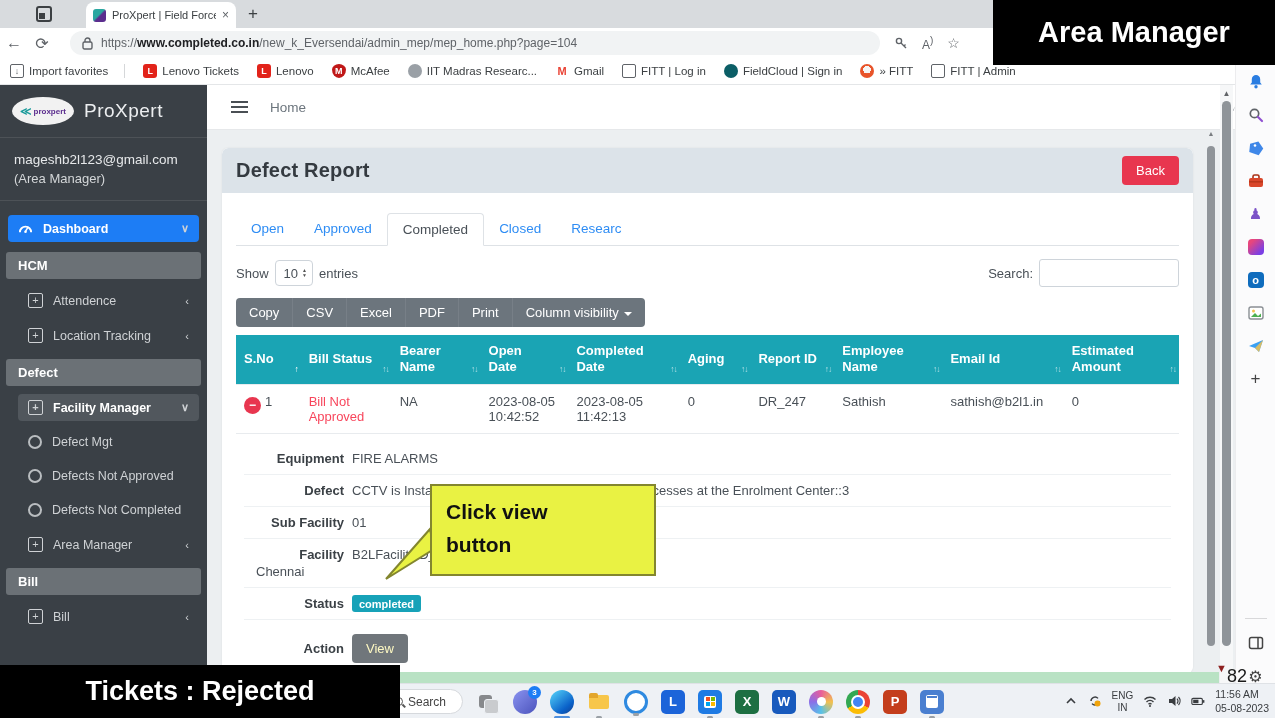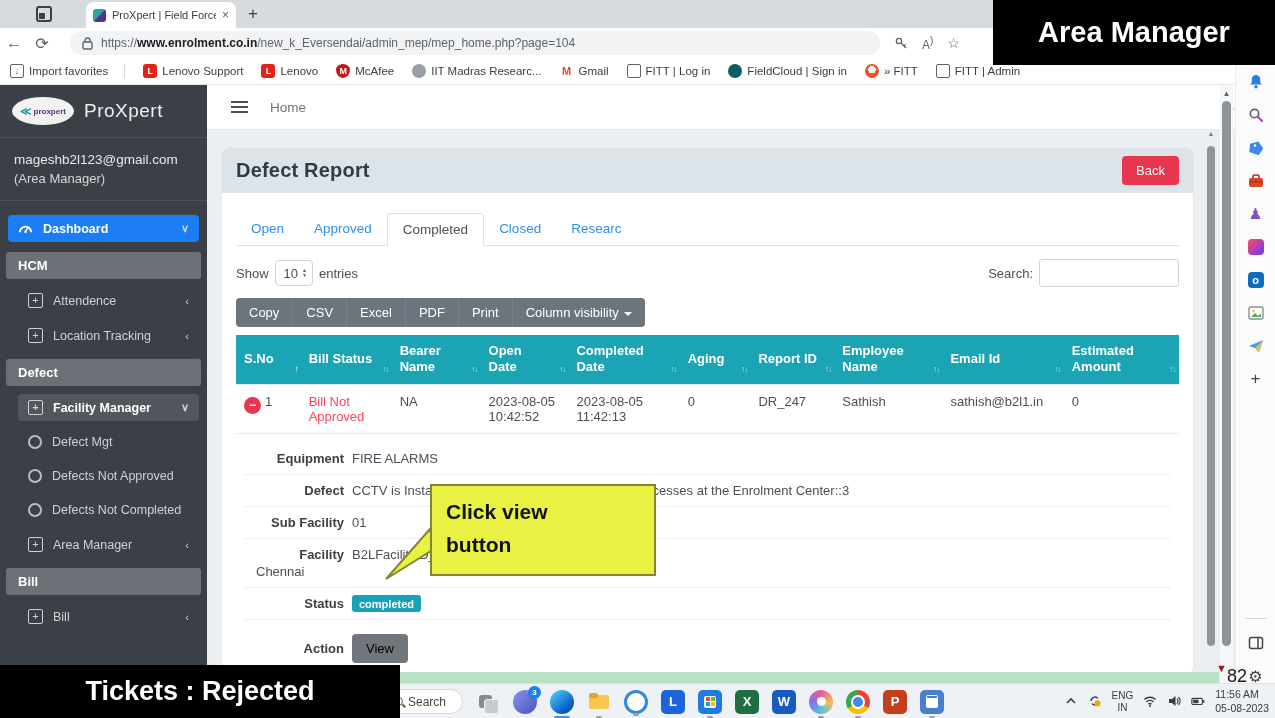--- a/index.html
+++ b/index.html
@@ -105,21 +105,21 @@
   .expand.minus { background:#e8364f; }
   .sno-cell { white-space:nowrap; }
   .sno-cell span.num { margin-left:4px; vertical-align:3px; }
 
   .details td { padding:0; }
   .drow { padding:8px 12px; border-bottom:1px solid #eef1f3; font-size:13px; color:#495057; }
   .drow:last-child { border-bottom:none; }
   .dlabel { display:inline-block; min-width:88px; text-align:right; font-weight:bold; color:#3b4146; margin-right:8px; }
   .drow.facility .line2 { margin-top:2px; }
   .badge-teal { background:#17a2b8; color:#fff; font-size:11px; padding:2.5px 7px; border-radius:3px; font-weight:bold; }
-  .btn-view { background:#70767b; color:#000000; font-size:13px; padding:7px 14px; border-radius:4px; border:none; margin-top:2px; }
+  .btn-view { background:#70767b; color:#fef9c3; font-size:13px; padding:7px 14px; border-radius:4px; border:none; margin-top:2px; }
   .drow.action { padding-top:12px; padding-bottom:14px; }
 
   .green-strip { position:absolute; left:207px; top:672px; width:1012px; height:11px; background:#b9e2c4; z-index:6; }
 
   
   .callout { position:absolute; left:430px; top:484px; width:226px; height:92px; background:#e9f243; border:2px solid #83862f; z-index:40; padding:10px 0 0 14px; }
   .callout .cl { font-size:21px; font-weight:bold; color:#111; line-height:1.55; }
   .callout-tail { position:absolute; left:384px; top:527px; z-index:39; }
 
   
@@ -196,40 +196,40 @@
   </div>
 
   <div class="toolbar">
     <span class="nav-glyph">←</span>
     <span class="nav-glyph">⟳</span>
     <div class="addr">
       <svg width="11" height="13" viewBox="0 0 11 13">
           <rect x="1" y="5" width="9" height="7" rx="1.5" fill="none" stroke="#5f6368" stroke-width="1.4"></rect>
           <path d="M3 5V3.5a2.5 2.5 0 0 1 5 0V5" fill="none" stroke="#5f6368" stroke-width="1.4"></path>
         </svg>
-      <span class="url"><span>https://</span><b>www.enrolment.co.in</b><span>/new_k_Eversendai/admin_mep/mep_home.php?page=104</span></span>
+      <span class="url"><span>https://</span><b>www.completed.co.in</b><span>/new_k_Eversendai/admin_mep/mep_home.php?page=104</span></span>
     </div>
     <div class="tool-icons">
       <svg width="14" height="14" viewBox="0 0 14 14">
           <circle cx="5" cy="5" r="2.6" fill="none" stroke="#5f6368" stroke-width="1.4"></circle>
           <path d="M7 7l5 5M10 10l1.5-1.5" stroke="#5f6368" stroke-width="1.4" fill="none"></path>
         </svg>
       <span class="ra"><span>A</span><sup>)</sup></span>
       <span class="star">☆</span>
     </div>
   </div>
 
   <div class="bookmarks">
     <span class="bm sep">
         <span class="fav import">↓</span>
         <span>Import favorites</span>
       </span>
     <span class="bm">
         <span class="fav red-sq">L</span>
-        <span>Lenovo Support</span>
+        <span>Lenovo Tickets</span>
       </span>
     <span class="bm">
         <span class="fav red-sq">L</span>
         <span>Lenovo</span>
       </span>
     <span class="bm">
         <span class="fav mcafee">M</span>
         <span>McAfee</span>
       </span>
     <span class="bm">

